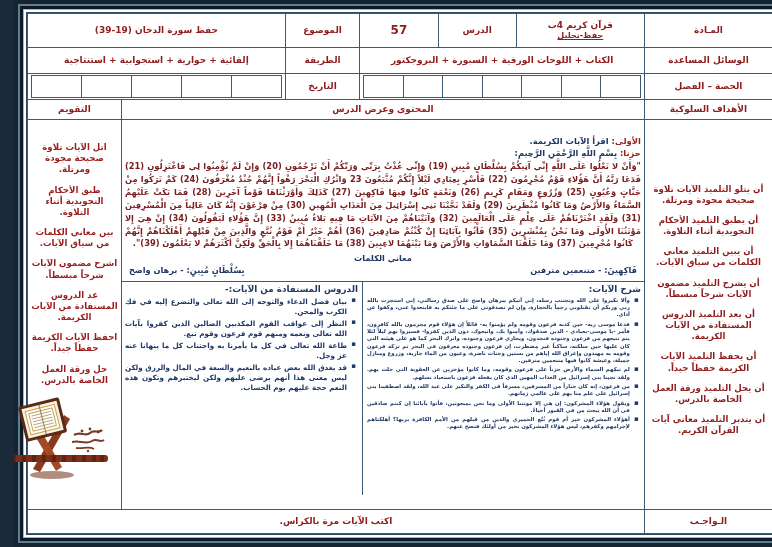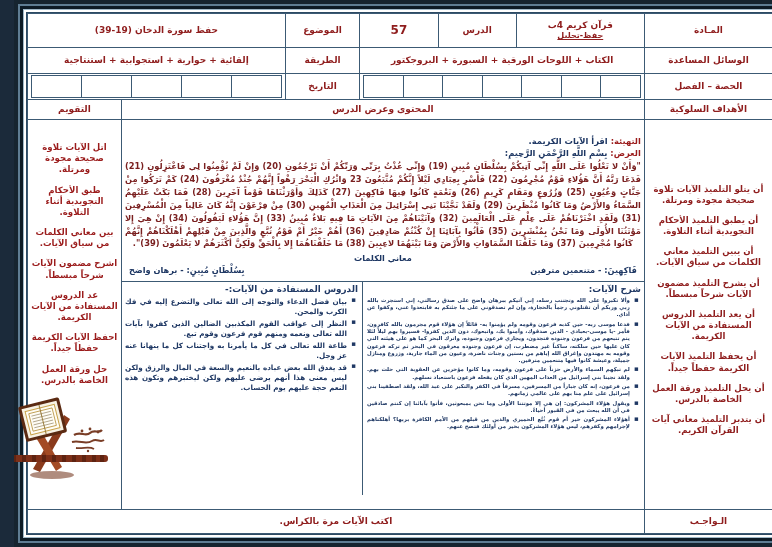--- a/index.html
+++ b/index.html
@@ -290,25 +290,25 @@
             <p>أن يشرح التلميذ مضمون الآيات شرحاً مبسطاً.</p>
             <p>أن يعد التلميذ الدروس المستفادة من الآيات الكريمة.</p>
             <p>أن يحفظ التلميذ الآيات الكريمة حفظاً جيداً.</p>
             <p>أن يحل التلميذ ورقة العمل الخاصة بالدرس.</p>
             <p>أن يتدبر التلميذ معاني آيات القرآن الكريم.</p>
           </div>
         </td>
 
         <td class="content-cell" colspan="7">
           <p class="intro-line">
-            <span class="tag">التهيئة:</span>
+            <span class="tag">الأولى:</span>
             <span>اقرأ الآيات الكريمة.</span>
           </p>
           <p class="intro-line">
-            <span class="tag">العرض:</span>
+            <span class="tag">حزنا:</span>
             <span class="basmala">بِسْمِ اللَّهِ الرَّحْمَنِ الرَّحِيمِ:</span>
           </p>
 
           <div class="ayat">"وَأَنْ لا تَعْلُوا عَلَى اللَّهِ إِنِّي آتِيكُمْ بِسُلْطَانٍ مُبِينٍ (19) وَإِنِّي عُذْتُ بِرَبِّي وَرَبِّكُمْ أَنْ تَرْجُمُونِ (20) وَإِنْ لَمْ تُؤْمِنُوا لِي فَاعْتَزِلُونِ (21) فَدَعَا رَبَّهُ أَنَّ هَؤُلاءِ قَوْمٌ مُجْرِمُونَ (22) فَأَسْرِ بِعِبَادِي لَيْلاً إِنَّكُمْ مُتَّبَعُونَ 23 وَاتْرُكِ الْبَحْرَ رَهْواً إِنَّهُمْ جُنْدٌ مُغْرَقُونَ (24) كَمْ تَرَكُوا مِنْ جَنَّاتٍ وَعُيُونٍ (25) وَزُرُوعٍ وَمَقَامٍ كَرِيمٍ (26) وَنَعْمَةٍ كَانُوا فِيهَا فَاكِهِينَ (27) كَذَلِكَ وَأَوْرَثْنَاهَا قَوْماً آخَرِينَ (28) فَمَا بَكَتْ عَلَيْهِمُ السَّمَاءُ وَالأَرْضُ وَمَا كَانُوا مُنْظَرِينَ (29) وَلَقَدْ نَجَّيْنَا بَنِي إِسْرَائِيلَ مِنَ الْعَذَابِ الْمُهِينِ (30) مِنْ فِرْعَوْنَ إِنَّهُ كَانَ عَالِياً مِنَ الْمُسْرِفِينَ (31) وَلَقَدِ اخْتَرْنَاهُمْ عَلَى عِلْمٍ عَلَى الْعَالَمِينَ (32) وَآتَيْنَاهُمْ مِنَ الآيَاتِ مَا فِيهِ بَلاءٌ مُبِينٌ (33) إِنَّ هَؤُلاءِ لَيَقُولُونَ (34) إِنْ هِيَ إِلا مَوْتَتُنَا الأُولَى وَمَا نَحْنُ بِمُنْشَرِينَ (35) فَأْتُوا بِآبَائِنَا إِنْ كُنْتُمْ صَادِقِينَ (36) أَهُمْ خَيْرٌ أَمْ قَوْمُ تُبَّعٍ وَالَّذِينَ مِنْ قَبْلِهِمْ أَهْلَكْنَاهُمْ إِنَّهُمْ كَانُوا مُجْرِمِينَ (37) وَمَا خَلَقْنَا السَّمَاوَاتِ وَالأَرْضَ وَمَا بَيْنَهُمَا لاعِبِينَ (38) مَا خَلَقْنَاهُمَا إِلا بِالْحَقِّ وَلَكِنَّ أَكْثَرَهُمْ لا يَعْلَمُونَ (39)".</div>
 
           <div class="meanings-title">معاني الكلمات</div>
           <div class="meanings-row">
             <div class="m-item">
               <span>فَاكِهِينَ:</span>
               <span>- متنعمين مترفين</span>

